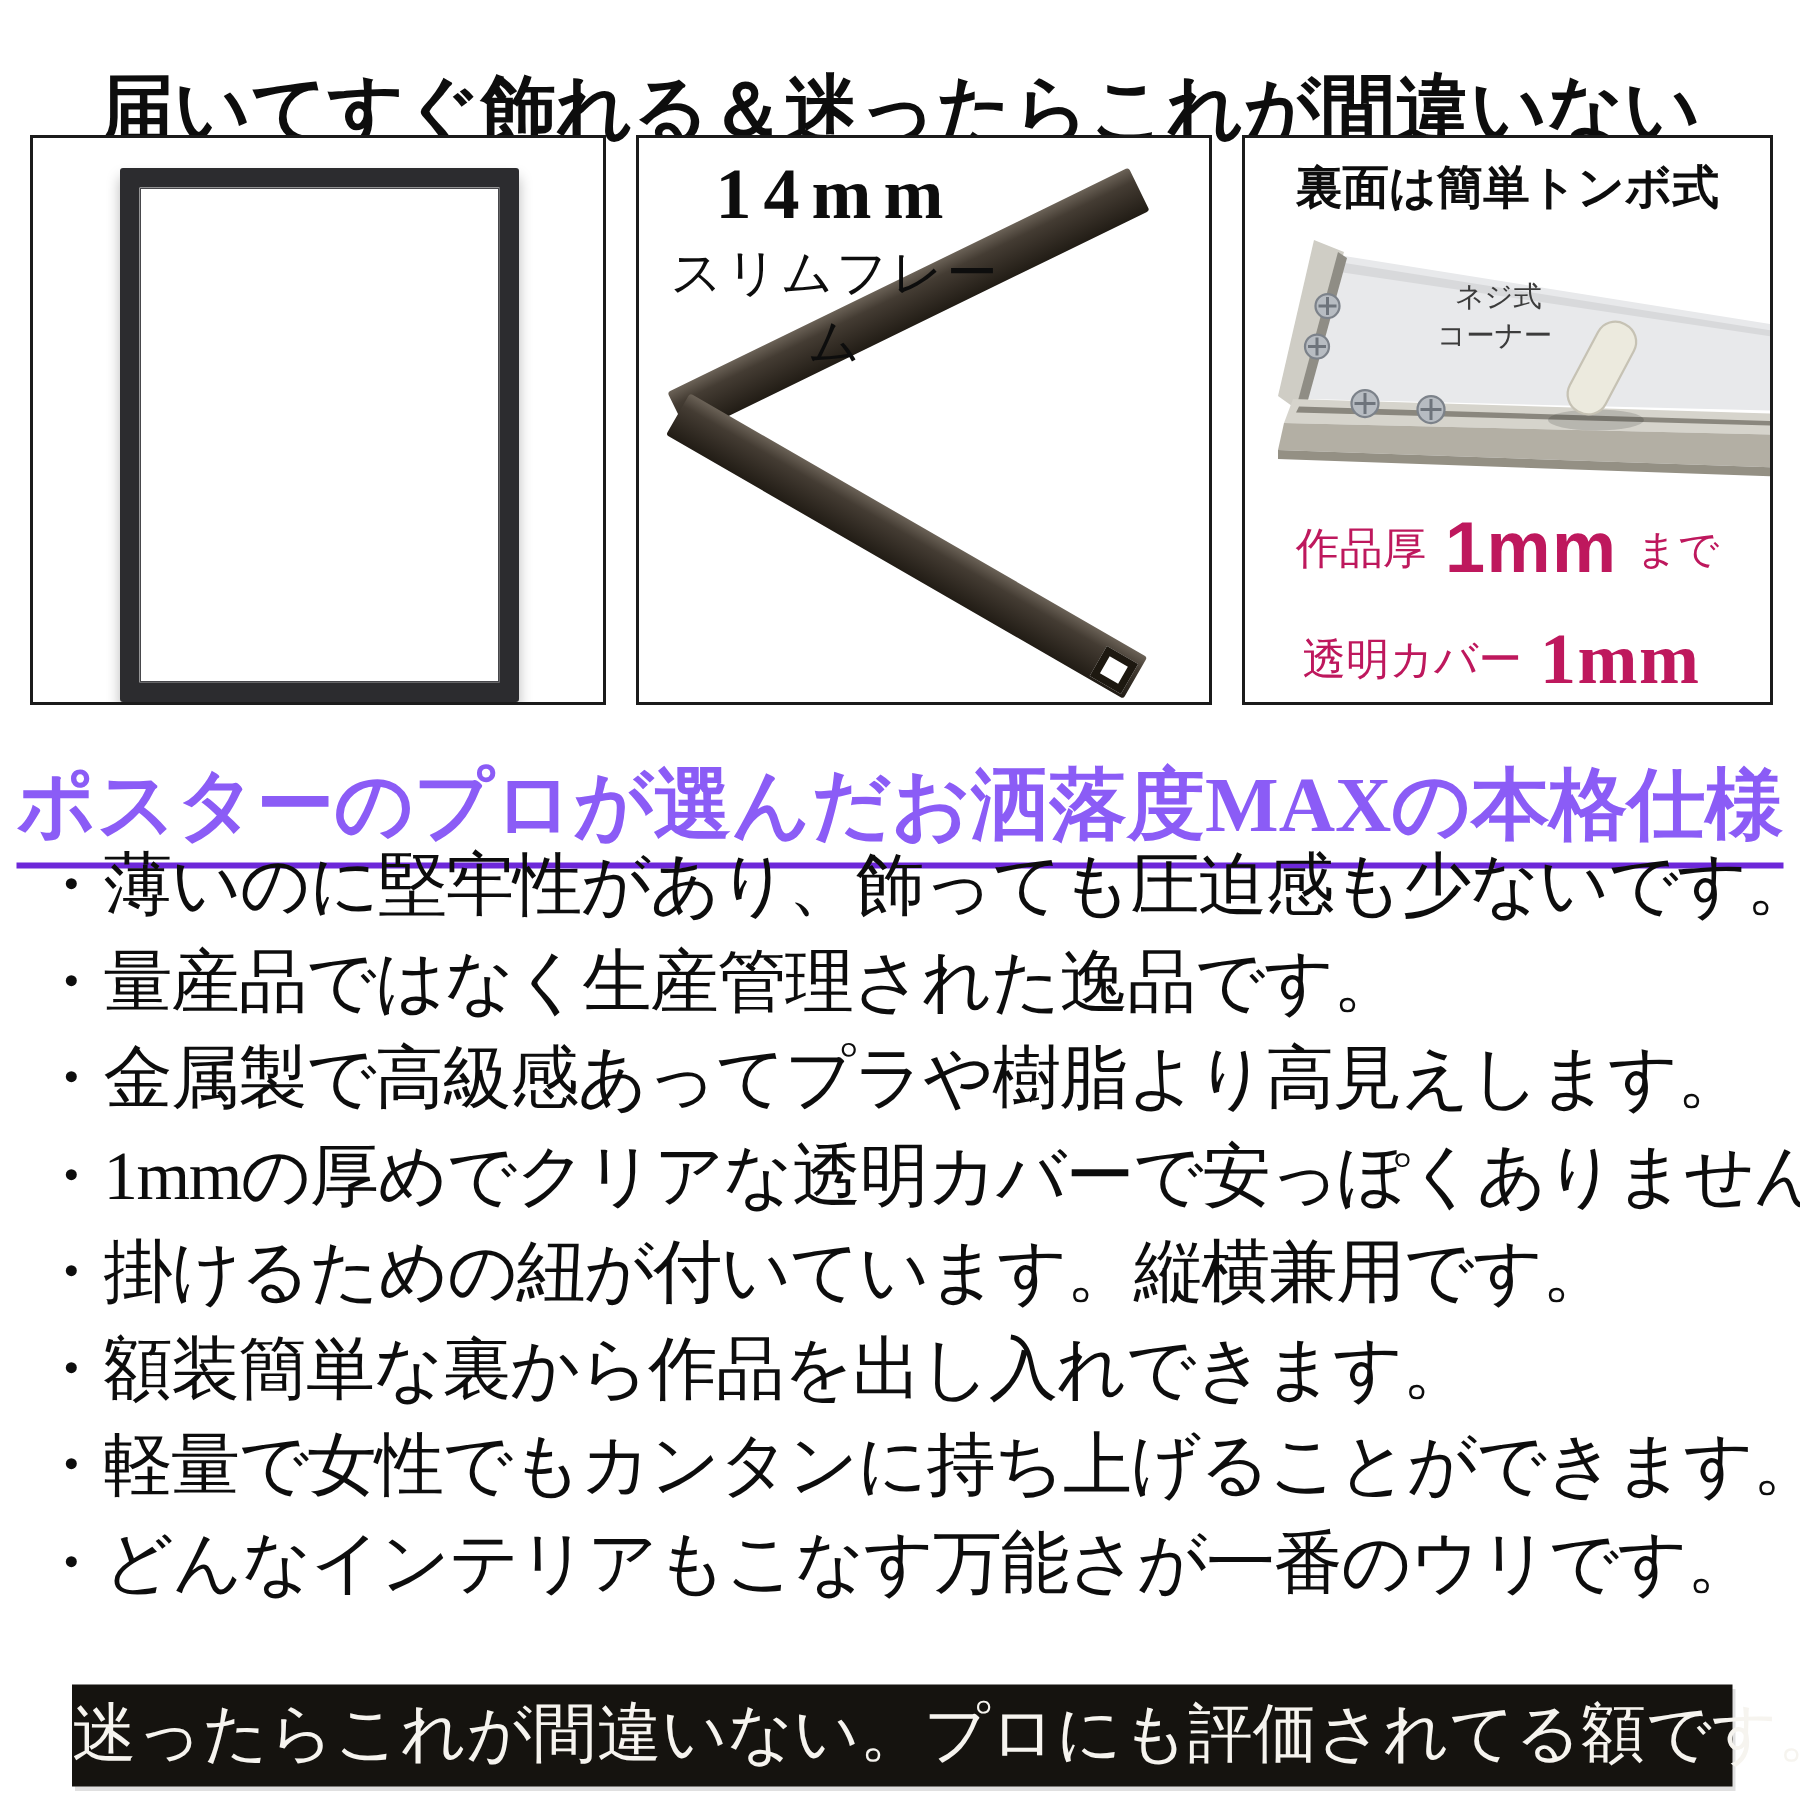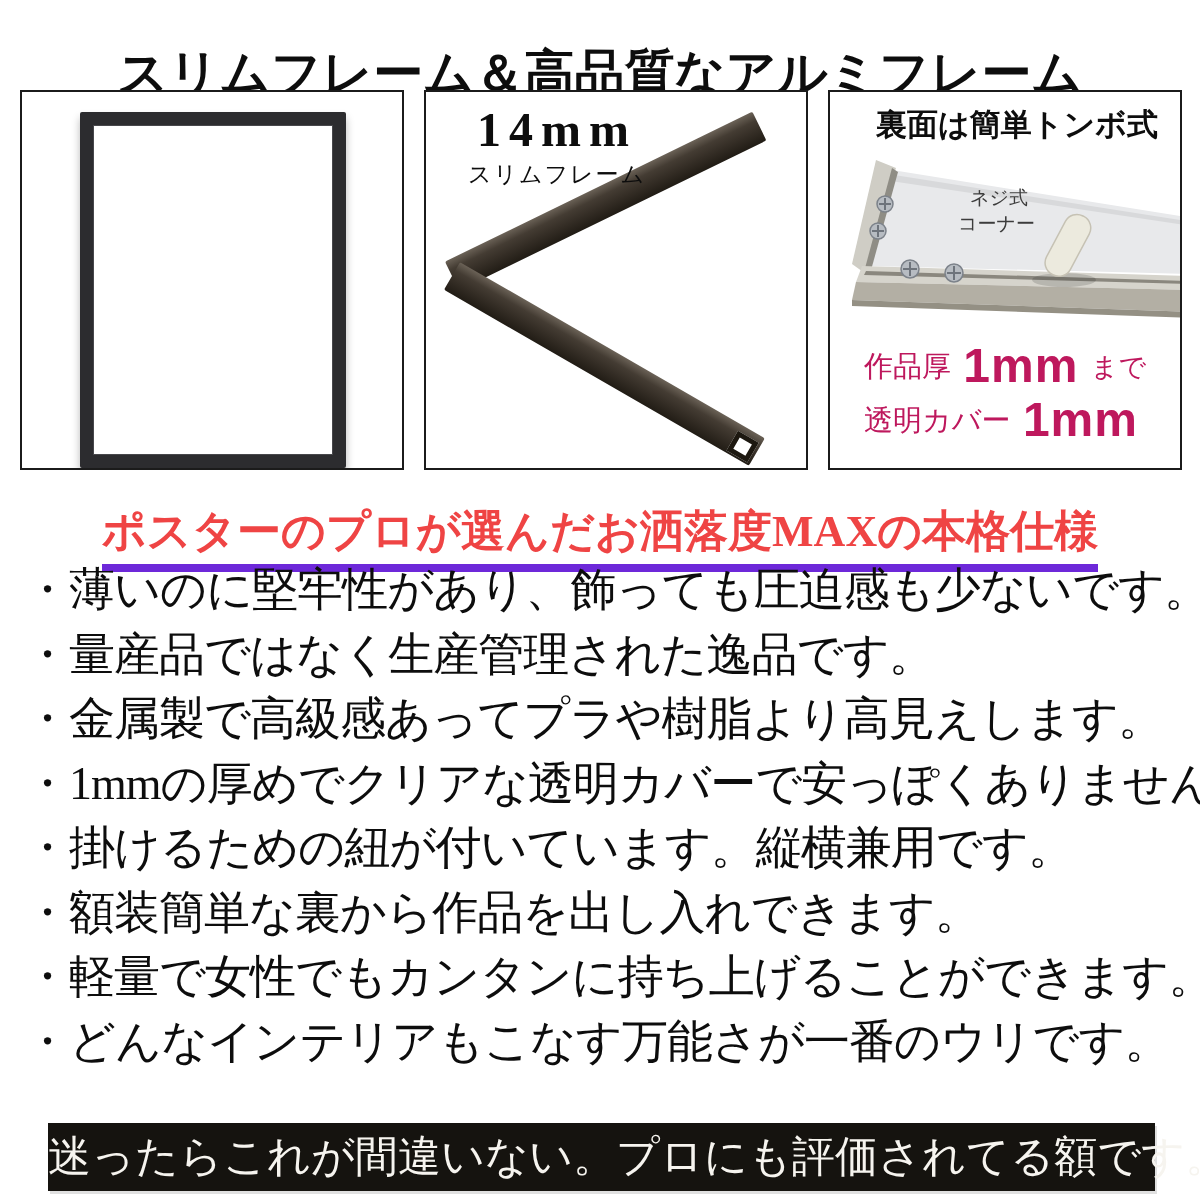--- a/index.html
+++ b/index.html
@@ -27,60 +27,60 @@
   
   .black-frame{
     position:absolute;left:58px;top:20px;width:240px;height:330px;
     border:13px solid #2c2c2f;background:#ffffff;border-radius:2px;
     box-shadow:0 6px 9px rgba(0,0,0,0.28), inset 0 0 0 1px #47474b;
   }
 
   
   .slim-caption{position:absolute;top:10px;left:6px;width:250px;text-align:center;}
   .slim-size{font-size:48px;font-weight:700;letter-spacing:8px;}
-  .slim-label{font-size:23px;letter-spacing:2px;margin-top:2px;}
+  .slim-label{font-size:34px;letter-spacing:2px;margin-top:2px;}
   .corner-graphic{position:absolute;left:0;top:0;width:380px;height:376px;}
   .metal-bar{
     position:absolute;left:26px;top:168px;height:32px;
     transform-origin:0 50%;border-radius:2px;
     background:linear-gradient(180deg,#6b6257 0%,#443c33 30%,#352e26 60%,#211c15 100%);
   }
   .metal-bar.upper{width:342px;transform:rotate(-26deg);}
   .metal-bar.lower{width:352px;transform:rotate(30deg);}
   .endcap{
     position:absolute;right:3px;top:7px;width:14px;height:13px;
     background:#ffffff;border:5px solid #1d1810;
   }
   
   .back-title{
-    position:absolute;top:12px;left:12px;width:100%;text-align:center;
+    position:absolute;top:12px;left:0;width:100%;text-align:center;
     font-size:31px;font-weight:700;white-space:nowrap;
   }
   .back-photo{position:absolute;left:22px;top:62px;width:340px;height:180px;}
   .spec-line{
     position:absolute;left:0;width:100%;text-align:center;white-space:nowrap;
     font-family:"Liberation Sans","DejaVu Sans",sans-serif;color:#be185d;
   }
   #spec-art{top:246px;}
-  #spec-cover{top:300px;}
+  #spec-cover{top:320px;font-family:Liberation Serif, serif;}
   .spec-prefix{font-size:29px;vertical-align:6px;}
   .spec-value{font-size:48px;font-weight:600;letter-spacing:1px;margin:0 8px;}
   .spec-suffix{font-size:27px;vertical-align:6px;}
   .svg-label{
     font-family:"Liberation Sans","DejaVu Sans",sans-serif;
     font-size:19px;fill:#3c3c3c;
   }
   
   .subheading{
     position:absolute;top:482px;left:0;width:100%;text-align:center;
     white-space:nowrap;
   }
   .subheading span{
-    display:inline-block;font-size:44px;font-weight:600;color:#ef4444;
-    border-bottom:8px solid #6d28d9;padding-bottom:3px;letter-spacing:0px;
+    display:inline-block;font-size:52px;font-weight:600;color:#8b5cf6;
+    border-bottom:4px solid #6d28d9;padding-bottom:3px;letter-spacing:0px;
   }
   
   .features{
     position:absolute;top:558px;left:24px;margin:0;padding:0;list-style:none;
   }
   .features li{
     font-size:46px;line-height:64.5px;white-space:nowrap;letter-spacing:-1px;
   }
   
   .footer-bar{
@@ -88,21 +88,21 @@
     background:#15130f;color:#f6f4ef;text-align:center;
     font-size:43px;line-height:68px;white-space:nowrap;
     box-shadow:2px 3px 0 rgba(0,0,0,0.12);
   }
 </style>
 </head>
 <body>
 
 <div class="page">
 
-  <h1 class="page-title">スリムフレーム＆高品質なアルミフレーム</h1>
+  <h1 class="page-title">届いてすぐ飾れる＆迷ったらこれが間違いない</h1>
 
   <div class="panel" id="panel-frame">
     <div class="black-frame"></div>
   </div>
 
   <div class="panel" id="panel-slim">
     <div class="corner-graphic">
       <div class="metal-bar upper"></div>
       <div class="metal-bar lower">
         <div class="endcap"></div>

